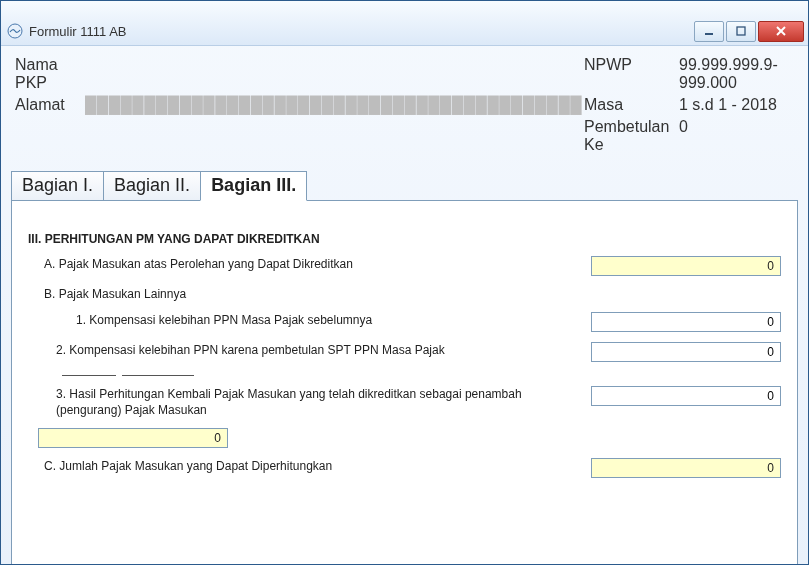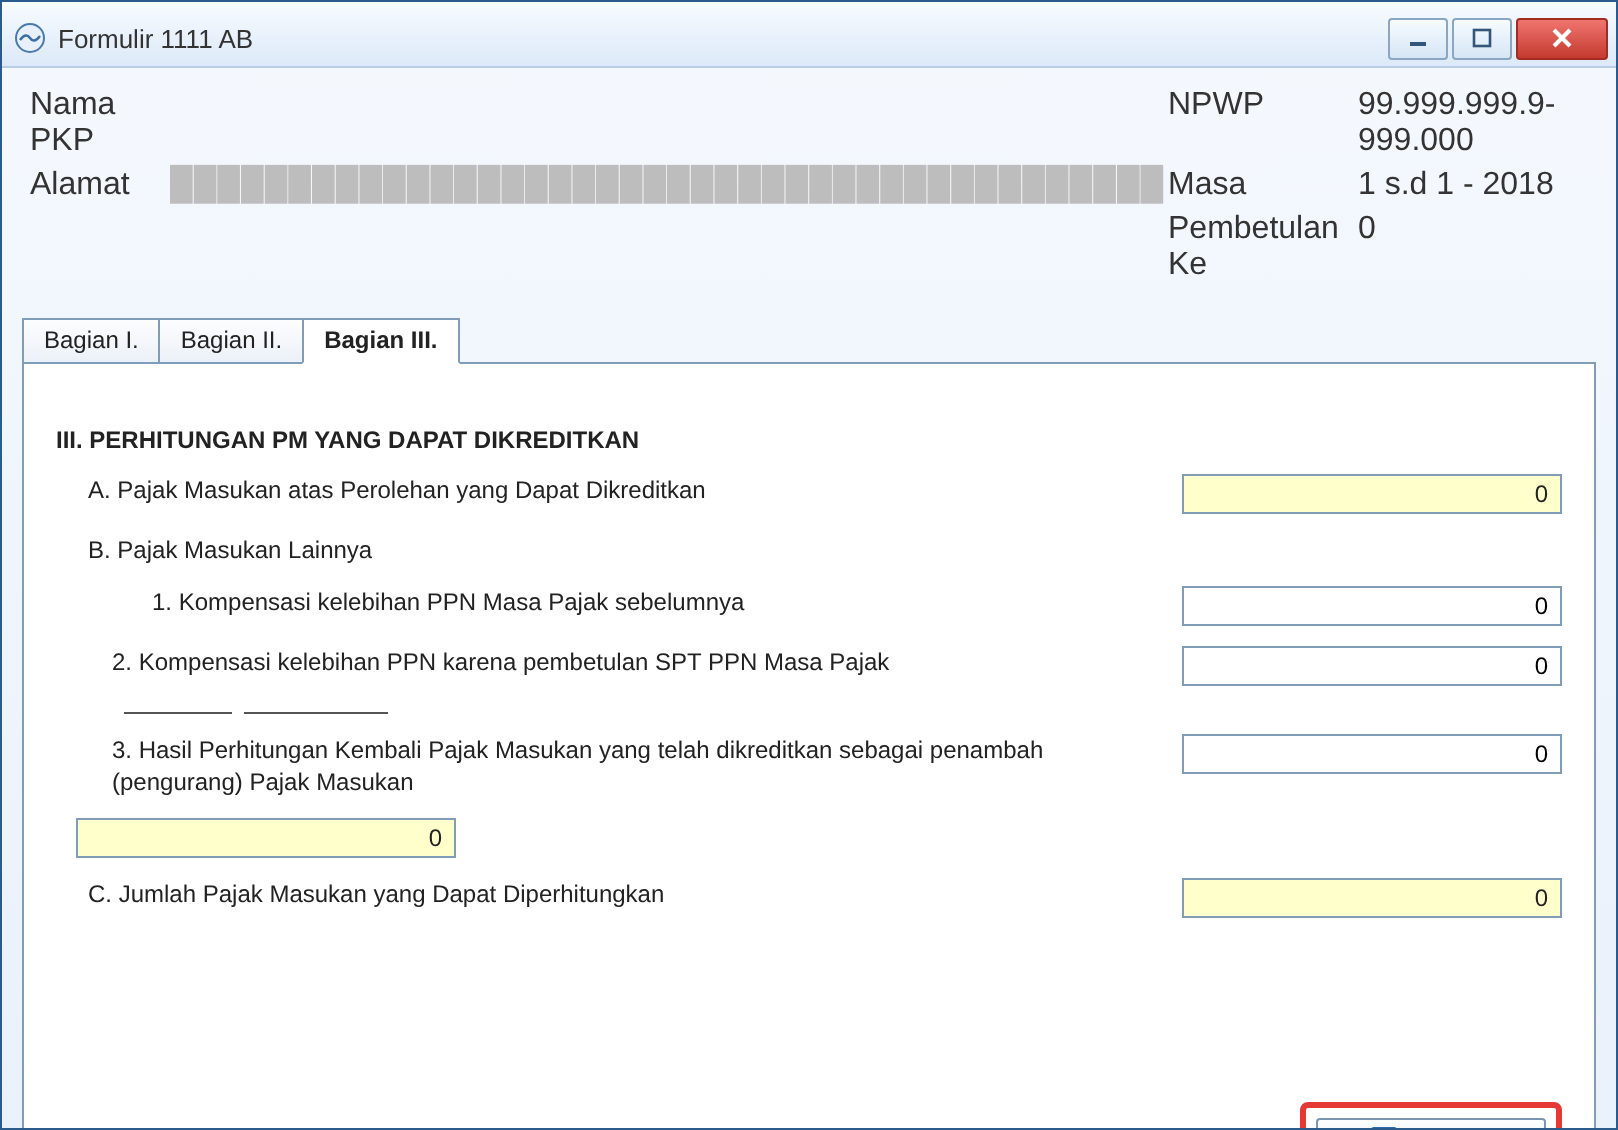--- a/index.html
+++ b/index.html
@@ -1,32 +1,32 @@
 <!DOCTYPE html>
 <html><head>
 <meta charset="utf-8">
 <style>
   html,body{margin:0;padding:0;font-family:Tahoma,Arial,sans-serif;font-size:12px;color:#222;background:#fff}
   .window{width:809px;height:565px;border:1px solid #2b5a8c;box-sizing:border-box;overflow:hidden;position:relative;background:linear-gradient(#f5f9fe,#e9f1fb)}
-  .titlebar{height:28px;background:linear-gradient(#f7fbff,#dce9f8);border-bottom:1px solid #b9cee6;display:flex;align-items:center;padding:4px 4px 0 6px}
+  .titlebar{height:28px;background:linear-gradient(#f7fbff,#dce9f8);border-bottom:1px solid #b9cee6;display:flex;align-items:center;padding:16px 4px 0 6px}
   .titlebar .app-icon{width:16px;height:16px;margin-right:6px;display:inline-flex;align-items:center;justify-content:center}
   .titlebar .title{flex:1;font-size:13px;color:#333}
   .win-btn{display:inline-flex;align-items:center;justify-content:center;width:28px;height:19px;margin-left:2px;border:1px solid #8aa6c1;border-radius:2px;background:linear-gradient(#f6fbff,#d6e6f5);font-size:11px;color:#33557a;cursor:pointer}
   .win-btn.close{width:44px;background:linear-gradient(#ef756f,#c43a2f);border-color:#a32b22;color:#fff}
   .win-btn svg{display:block}
   .header-area{padding:10px 14px 6px 14px;display:flex;font-size:16px;color:#333}
   .header-left{flex:1}
   .header-right{width:210px}
   .hrow{display:flex;margin-bottom:4px}
   .hlabel{width:70px}
   .hlabel-r{width:95px}
   .hval{flex:1}
   .blurred{color:#bdbdbd;letter-spacing:0.5px}
   .tabs{margin:6px 0 0 10px;display:flex;align-items:flex-end;position:relative;top:1px;z-index:2}
-  .tab{padding:3px 10px 4px 10px;border:1px solid #7f9db9;background:linear-gradient(#fdfdfe,#ebf1f8);margin-right:-1px;font-size:12px;border-bottom:1px solid #7f9db9;cursor:pointer}
+  .tab{padding:3px 10px 4px 10px;border:1px solid #7f9db9;background:linear-gradient(#fdfdfe,#ebf1f8);margin-right:-1px;font-size:18px;border-bottom:1px solid #7f9db9;cursor:pointer}
   .tab.active{background:#fff;border-bottom:1px solid #fff;font-weight:bold}
   .panel{margin:0 10px 10px 10px;border:1px solid #7f9db9;background:#fff;height:413px;box-sizing:border-box;padding:31px 16px;position:relative}
   .section-title{font-weight:bold;margin-bottom:10px}
   .row{display:flex;align-items:flex-start;margin-bottom:10px}
   .row .lbl{flex:1;padding-right:10px;line-height:16px}
   .row .lbl.indent1{padding-left:16px}
   .row .lbl.indent2{padding-left:48px}
   .row .lbl.indent1b{padding-left:28px}
   .row.bold .lbl{font-weight:normal}
   .row .val-cell{width:200px;display:flex;justify-content:flex-end}

